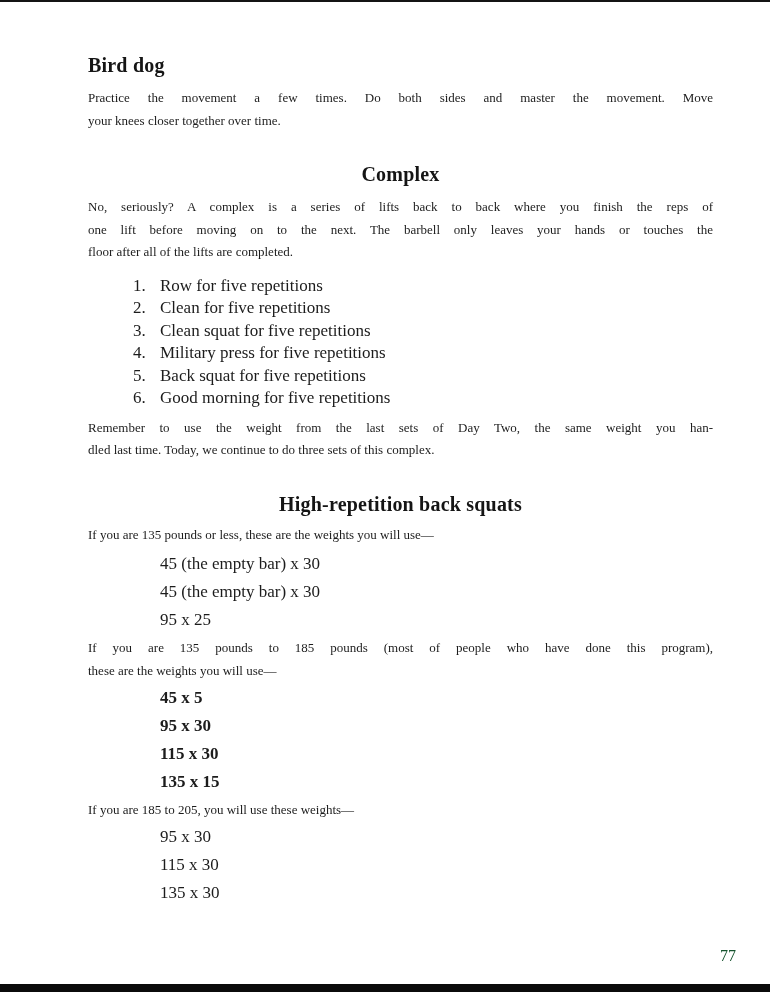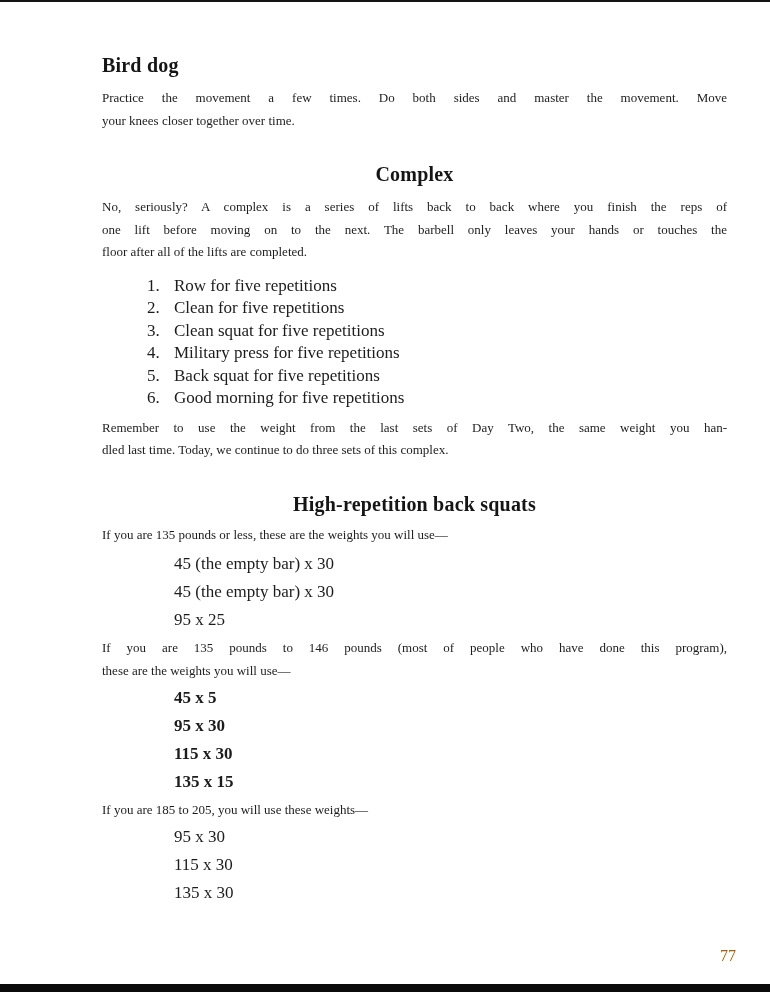--- a/index.html
+++ b/index.html
@@ -15,21 +15,21 @@
   .top-rule {
     position: absolute; top: 0; left: 0; width: 100%; height: 2px;
     background: #141414;
   }
   .bottom-rule {
     position: absolute; bottom: 2px; left: 0; width: 100%; height: 8px;
     background: #0b0b0b;
   }
   .content {
     position: absolute;
-    top: 0; left: 102px;
+    top: 0; left: 88px;
     width: 625px;
     padding-top: 53px;
   }
   .heading {
     font-size: 20px;
     line-height: 24px;
     font-weight: bold;
     color: #151515;
     letter-spacing: 0.2px;
   }
@@ -56,21 +56,21 @@
     line-height: 22.5px;
     padding-left: 72px;
     margin-bottom: 5.5px;
   }
   .page-number {
     position: absolute;
     right: 34px;
     top: 946px;
     font-size: 16px;
     line-height: 20px;
-    color: #a16207;
+    color: #14532d;
   }
 </style>
 </head>
 <body>
 
 <div class="page">
   <div class="top-rule"></div>
 
   <div class="content">
 
@@ -124,21 +124,21 @@
     <div class="para" style="margin-top:8px;">
       <div class="line">If you are 135 pounds or less, these are the weights you will use—</div>
     </div>
     <div class="weights">
       <div class="weight-line">45 (the empty bar) x 30</div>
       <div class="weight-line">45 (the empty bar) x 30</div>
       <div class="weight-line">95 x 25</div>
     </div>
 
     <div class="para" style="margin-top:0;">
-      <div class="line j">If you are 135 pounds to 146 pounds (most of people who have done this program),</div>
+      <div class="line j">If you are 135 pounds to 185 pounds (most of people who have done this program),</div>
       <div class="line">these are the weights you will use—</div>
     </div>
     <div class="weights" style="margin-top:5px;font-weight:bold;">
       <div class="weight-line">45 x 5</div>
       <div class="weight-line">95 x 30</div>
       <div class="weight-line">115 x 30</div>
       <div class="weight-line">135 x 15</div>
     </div>
 
     <div class="para" style="margin-top:0;">

